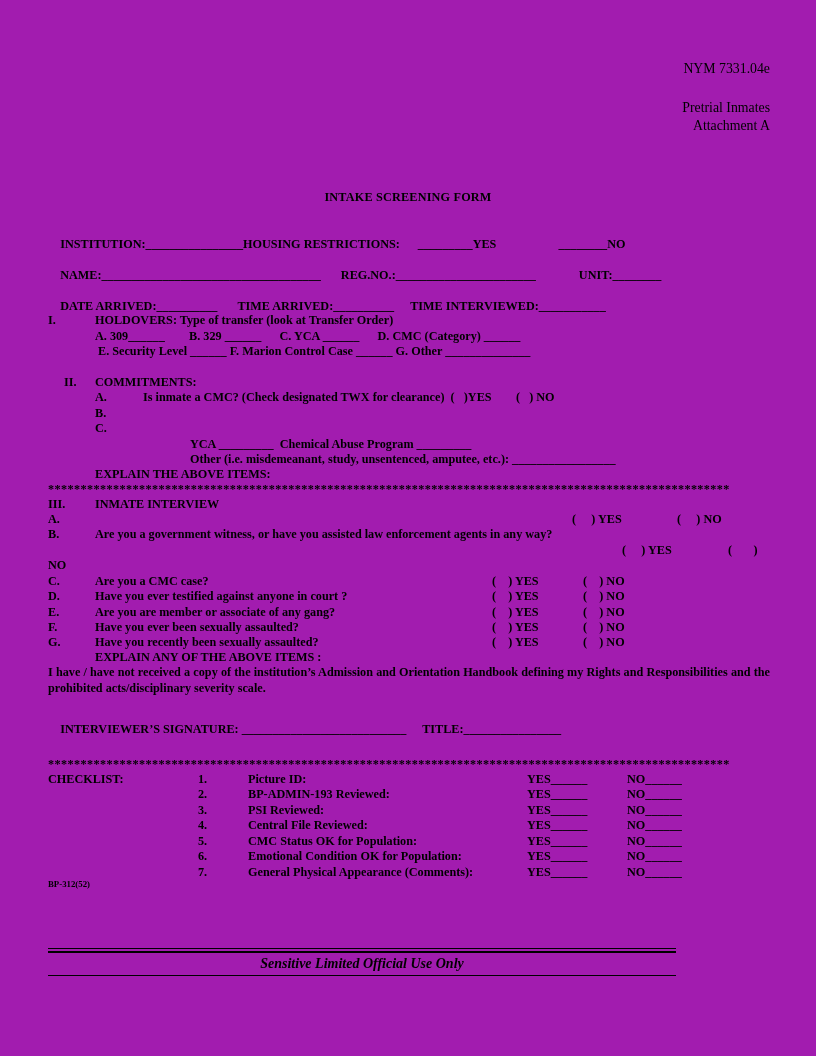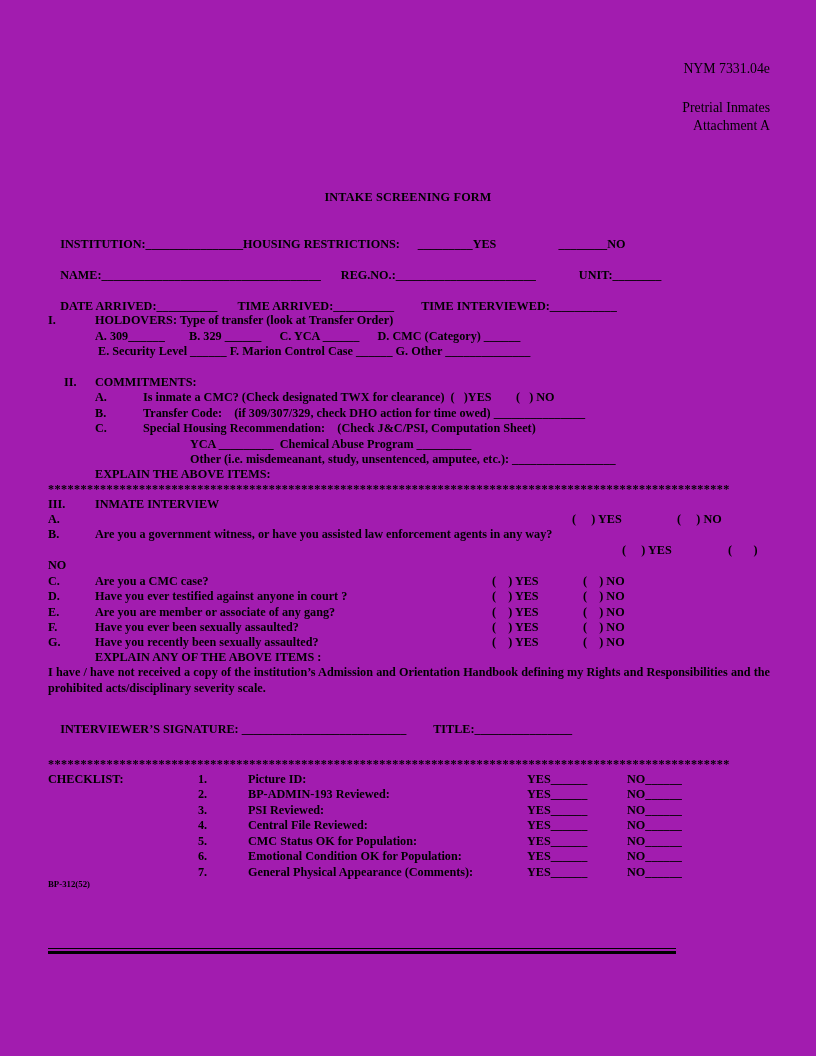--- a/index.html
+++ b/index.html
@@ -14,21 +14,21 @@
     color:#000;
     overflow:hidden;
   }
   .row{position:absolute;left:48px;width:740px;white-space:pre;height:16px;line-height:15px;}
   .at{position:absolute;top:0;}
   .hdr{position:absolute;top:60px;right:46px;text-align:right;font-weight:400;font-size:13.8px;line-height:18px;}
   .hdr-att{margin-top:21px;}
   .title{position:absolute;top:190px;left:0;width:816px;text-align:center;letter-spacing:.2px;}
   .ml18{margin-left:18px;}
   .ml20{margin-left:20px;}
-  .ml27{margin-left:27px;}
+  .ml27{margin-left:16px;}
   .ml43{margin-left:43px;}
   .ml62{margin-left:62px;}
   .stars{overflow:hidden;letter-spacing:.4px;}
   .para{position:absolute;left:48px;top:665px;width:722px;text-align:justify;line-height:15.5px;white-space:normal;}
   .bp{position:absolute;left:48px;top:879px;font-size:8.8px;}
   .footer{position:absolute;left:48px;top:948px;width:628px;}
   .rule{background:#000;width:100%;}
   .r1{height:1px;}
   .r2{height:2px;margin-top:2px;}
   .r3{height:1px;}
@@ -71,25 +71,23 @@
   <div class="row" style="top:375px">
     <span class="at" style="left:16px">II.</span>
     <span class="at" style="left:47px">COMMITMENTS:</span>
   </div>
   <div class="row" style="top:390px;left:95px">
     <span class="at" style="left:0">A.</span>
     <span class="at" style="left:48px">Is inmate a CMC? (Check designated TWX for clearance)  (   )YES        (   ) NO</span>
   </div>
   <div class="row" style="top:406px;left:95px">
     <span class="at" style="left:0">B.</span>
-    <span class="at" style="left:48px">Transfer Code:    (if 309/307/329, check DHO action for time owed) _______________</span>
   </div>
   <div class="row" style="top:421px;left:95px">
     <span class="at" style="left:0">C.</span>
-    <span class="at" style="left:48px">Special Housing Recommendation:    (Check J&amp;C/PSI, Computation Sheet)</span>
   </div>
   <div class="row" style="top:437px;left:190px">YCA _________  Chemical Abuse Program _________</div>
   <div class="row" style="top:452px;left:190px">Other (i.e. misdemeanant, study, unsentenced, amputee, etc.): _________________</div>
   <div class="row" style="top:467px;left:95px">EXPLAIN THE ABOVE ITEMS:</div>
   <div class="row stars" style="top:482px">*********************************************************************************************************</div>
 
   <div class="row" style="top:497px">
     <span class="at" style="left:0">III.</span>
     <span class="at" style="left:47px">INMATE INTERVIEW</span>
   </div>
@@ -191,16 +189,17 @@
     <span class="at" style="left:200px">General Physical Appearance (Comments):</span>
     <span class="at" style="left:479px">YES______</span>
     <span class="at" style="left:579px">NO______</span>
   </div>
 
   <div class="bp">BP-312(52)</div>
 
   <div class="footer">
     <div class="rule r1"></div>
     <div class="rule r2"></div>
+    <div class="foot-text">Sensitive Limited Official Use Only</div>
     <div class="rule r3"></div>
   </div>
 
 </div>
 
 </body></html>

